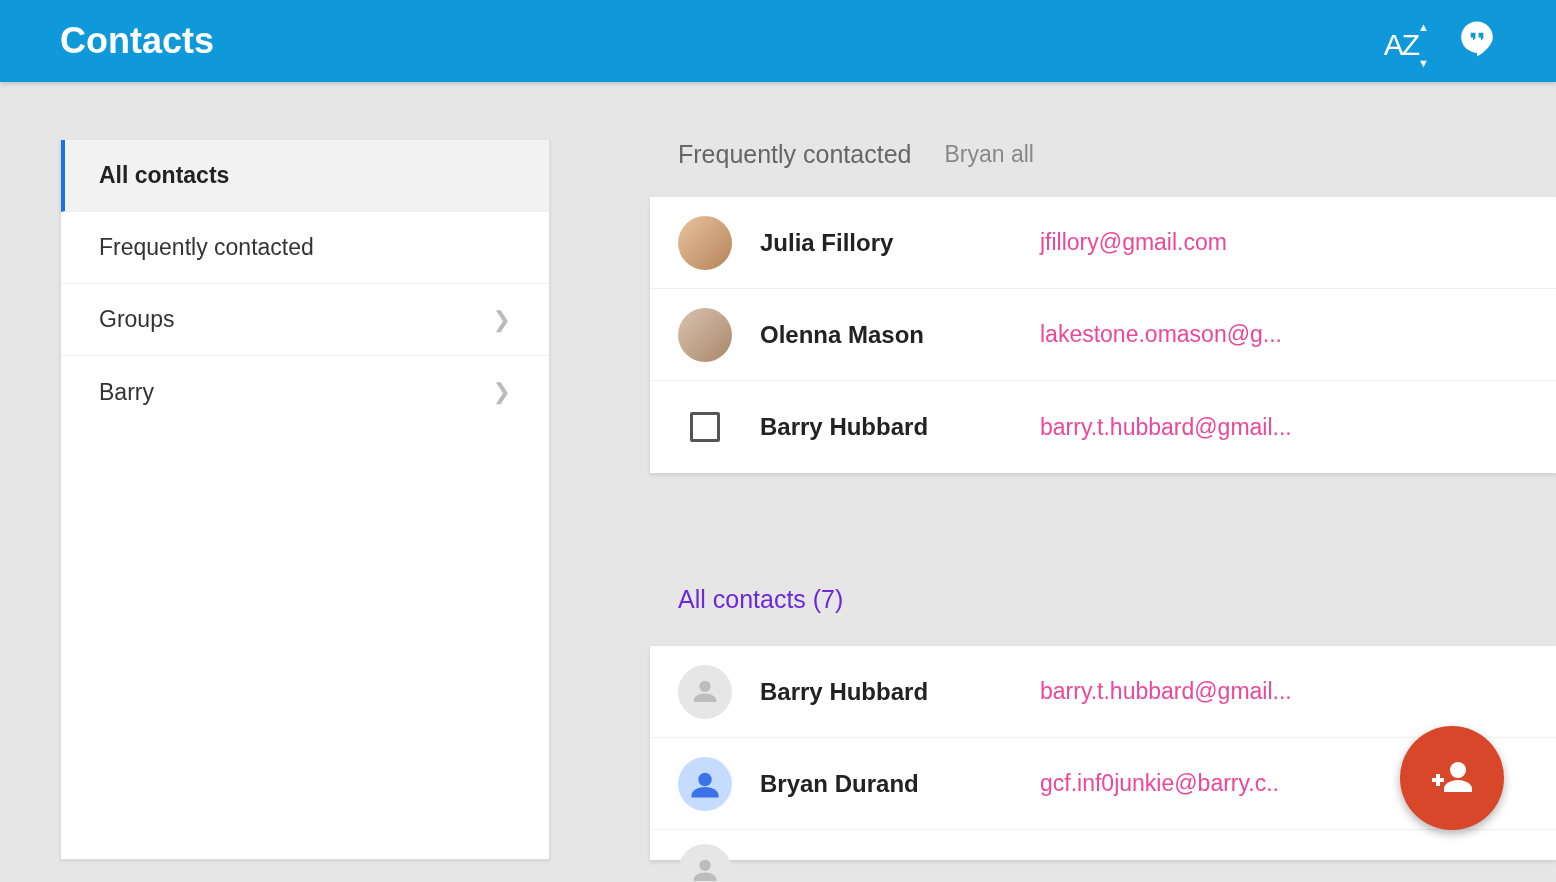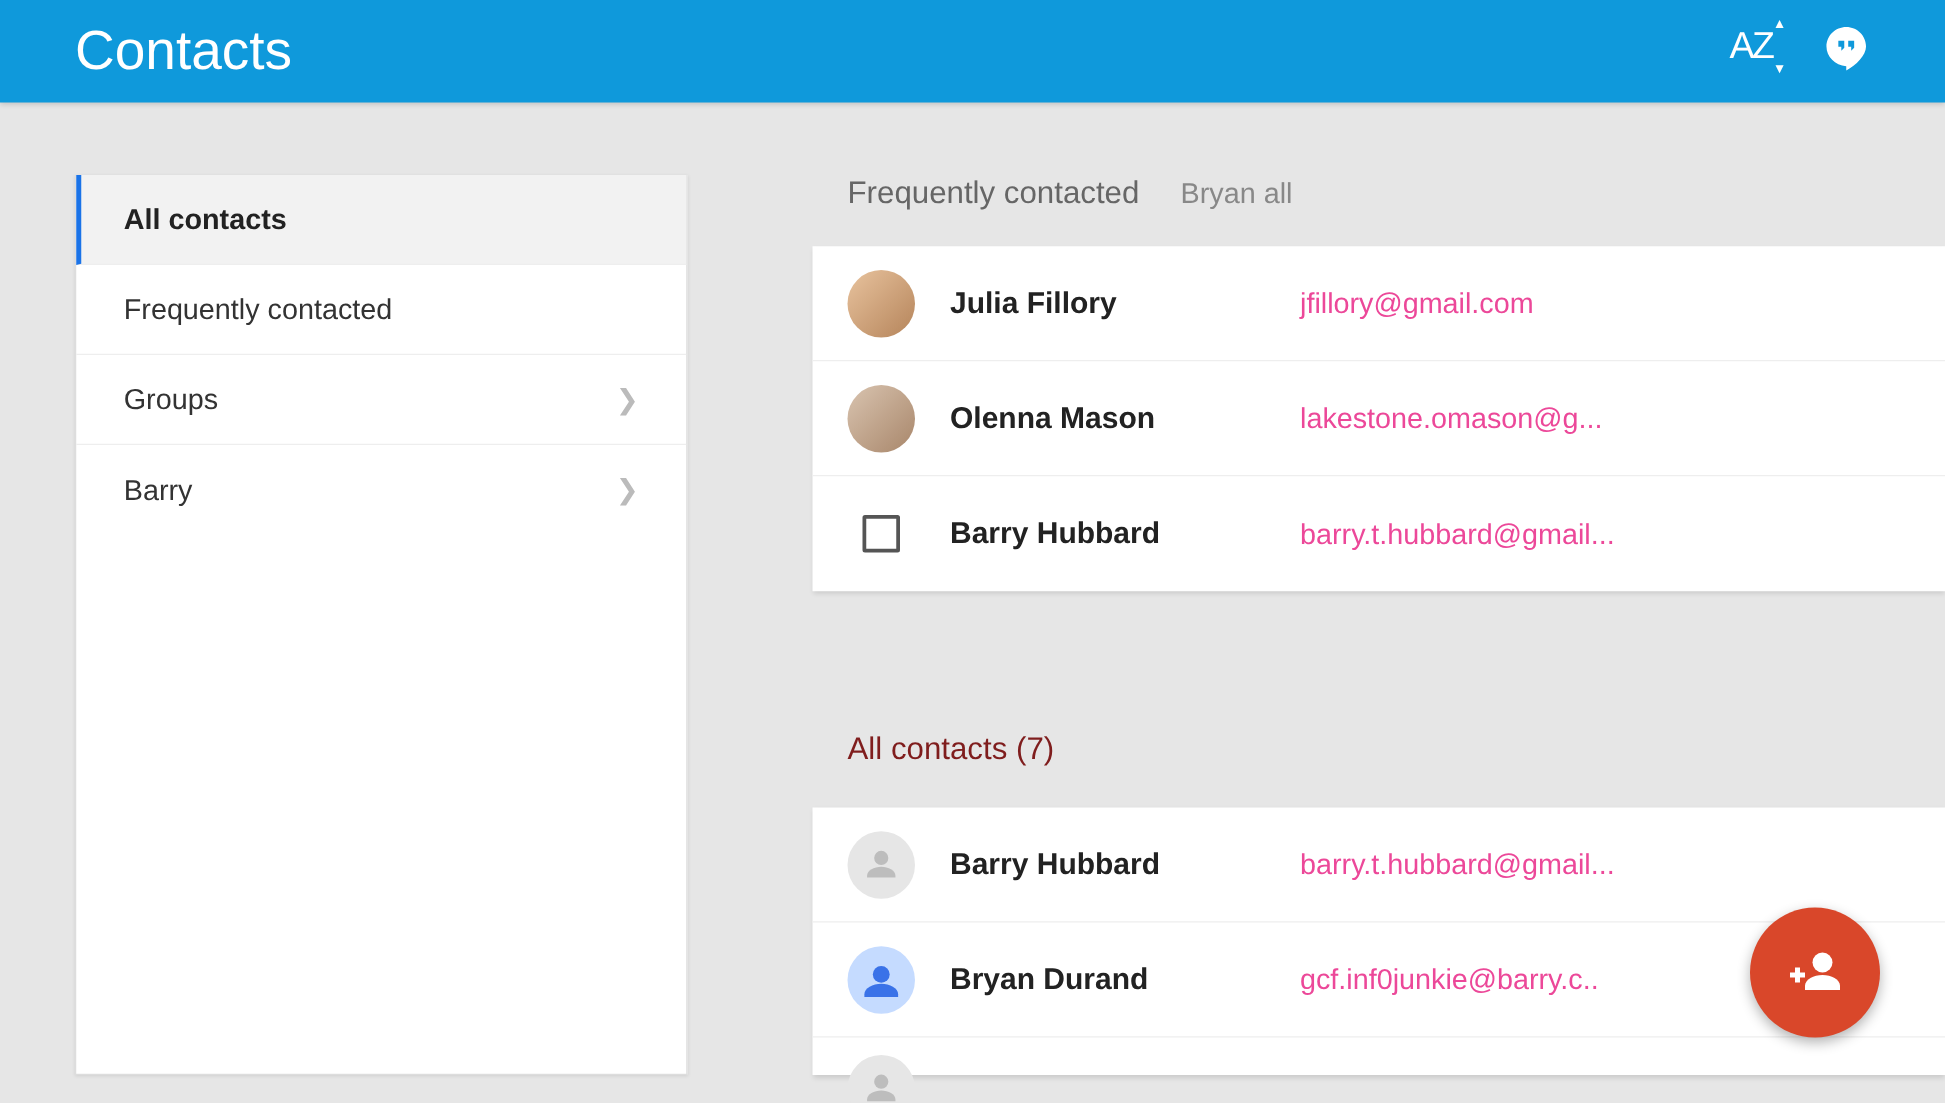--- a/index.html
+++ b/index.html
@@ -15,26 +15,26 @@
     background: #0f99db;
     height: 82px;
     display: flex;
     align-items: center;
     padding: 0 60px;
     color: #fff;
     justify-content: space-between;
     box-shadow: 0 2px 4px rgba(0,0,0,0.15);
   }
   .header-title {
-    font-size: 44px;
-    font-weight: 400;
+    font-size: 36px;
+    font-weight: 700;
   }
   .header-actions {
     display: flex;
-    align-items: flex-start;
+    align-items: flex-end;
     gap: 40px;
   }
   .az-icon {
     font-size: 30px;
     font-weight: 500;
     letter-spacing: -2px;
     position: relative;
     cursor: pointer;
   }
   .az-icon .arrow-up {
@@ -158,21 +158,21 @@
     color: #222;
     width: 280px;
     flex-shrink: 0;
   }
   .contact-email {
     font-size: 23px;
     color: #ec4899;
   }
   .section2-title {
     font-size: 25px;
-    color: #7f1d1d;
+    color: #6d28d9;
     padding: 0 0 32px 28px;
     font-weight: 400;
   }
   .fab {
     position: absolute;
     right: 52px;
     bottom: 52px;
     width: 104px;
     height: 104px;
     border-radius: 50%;

